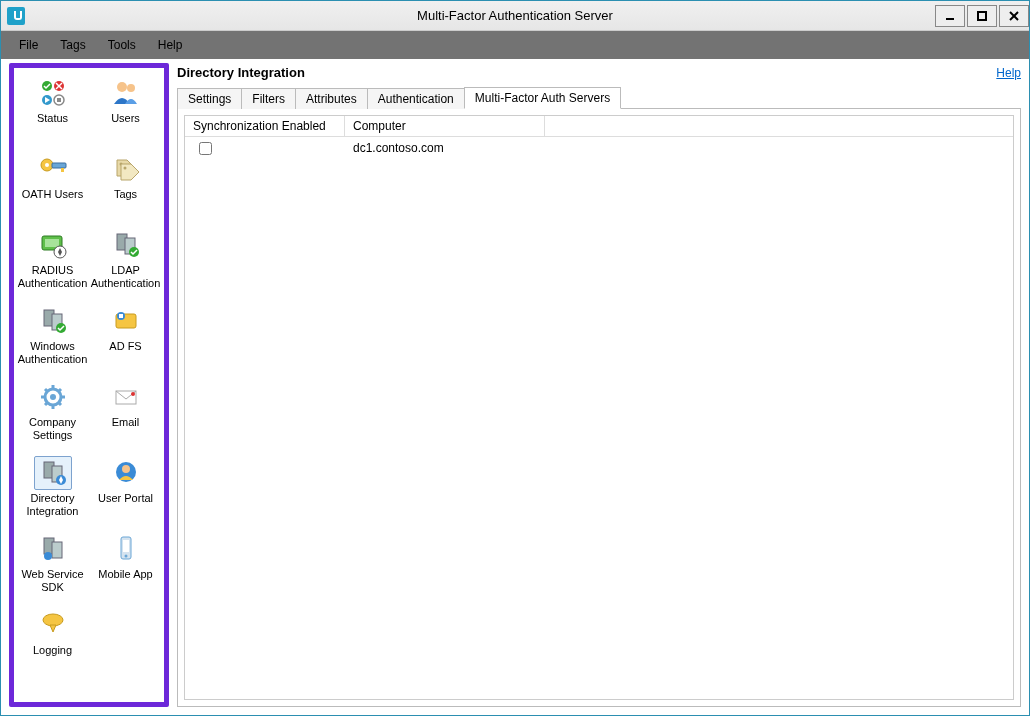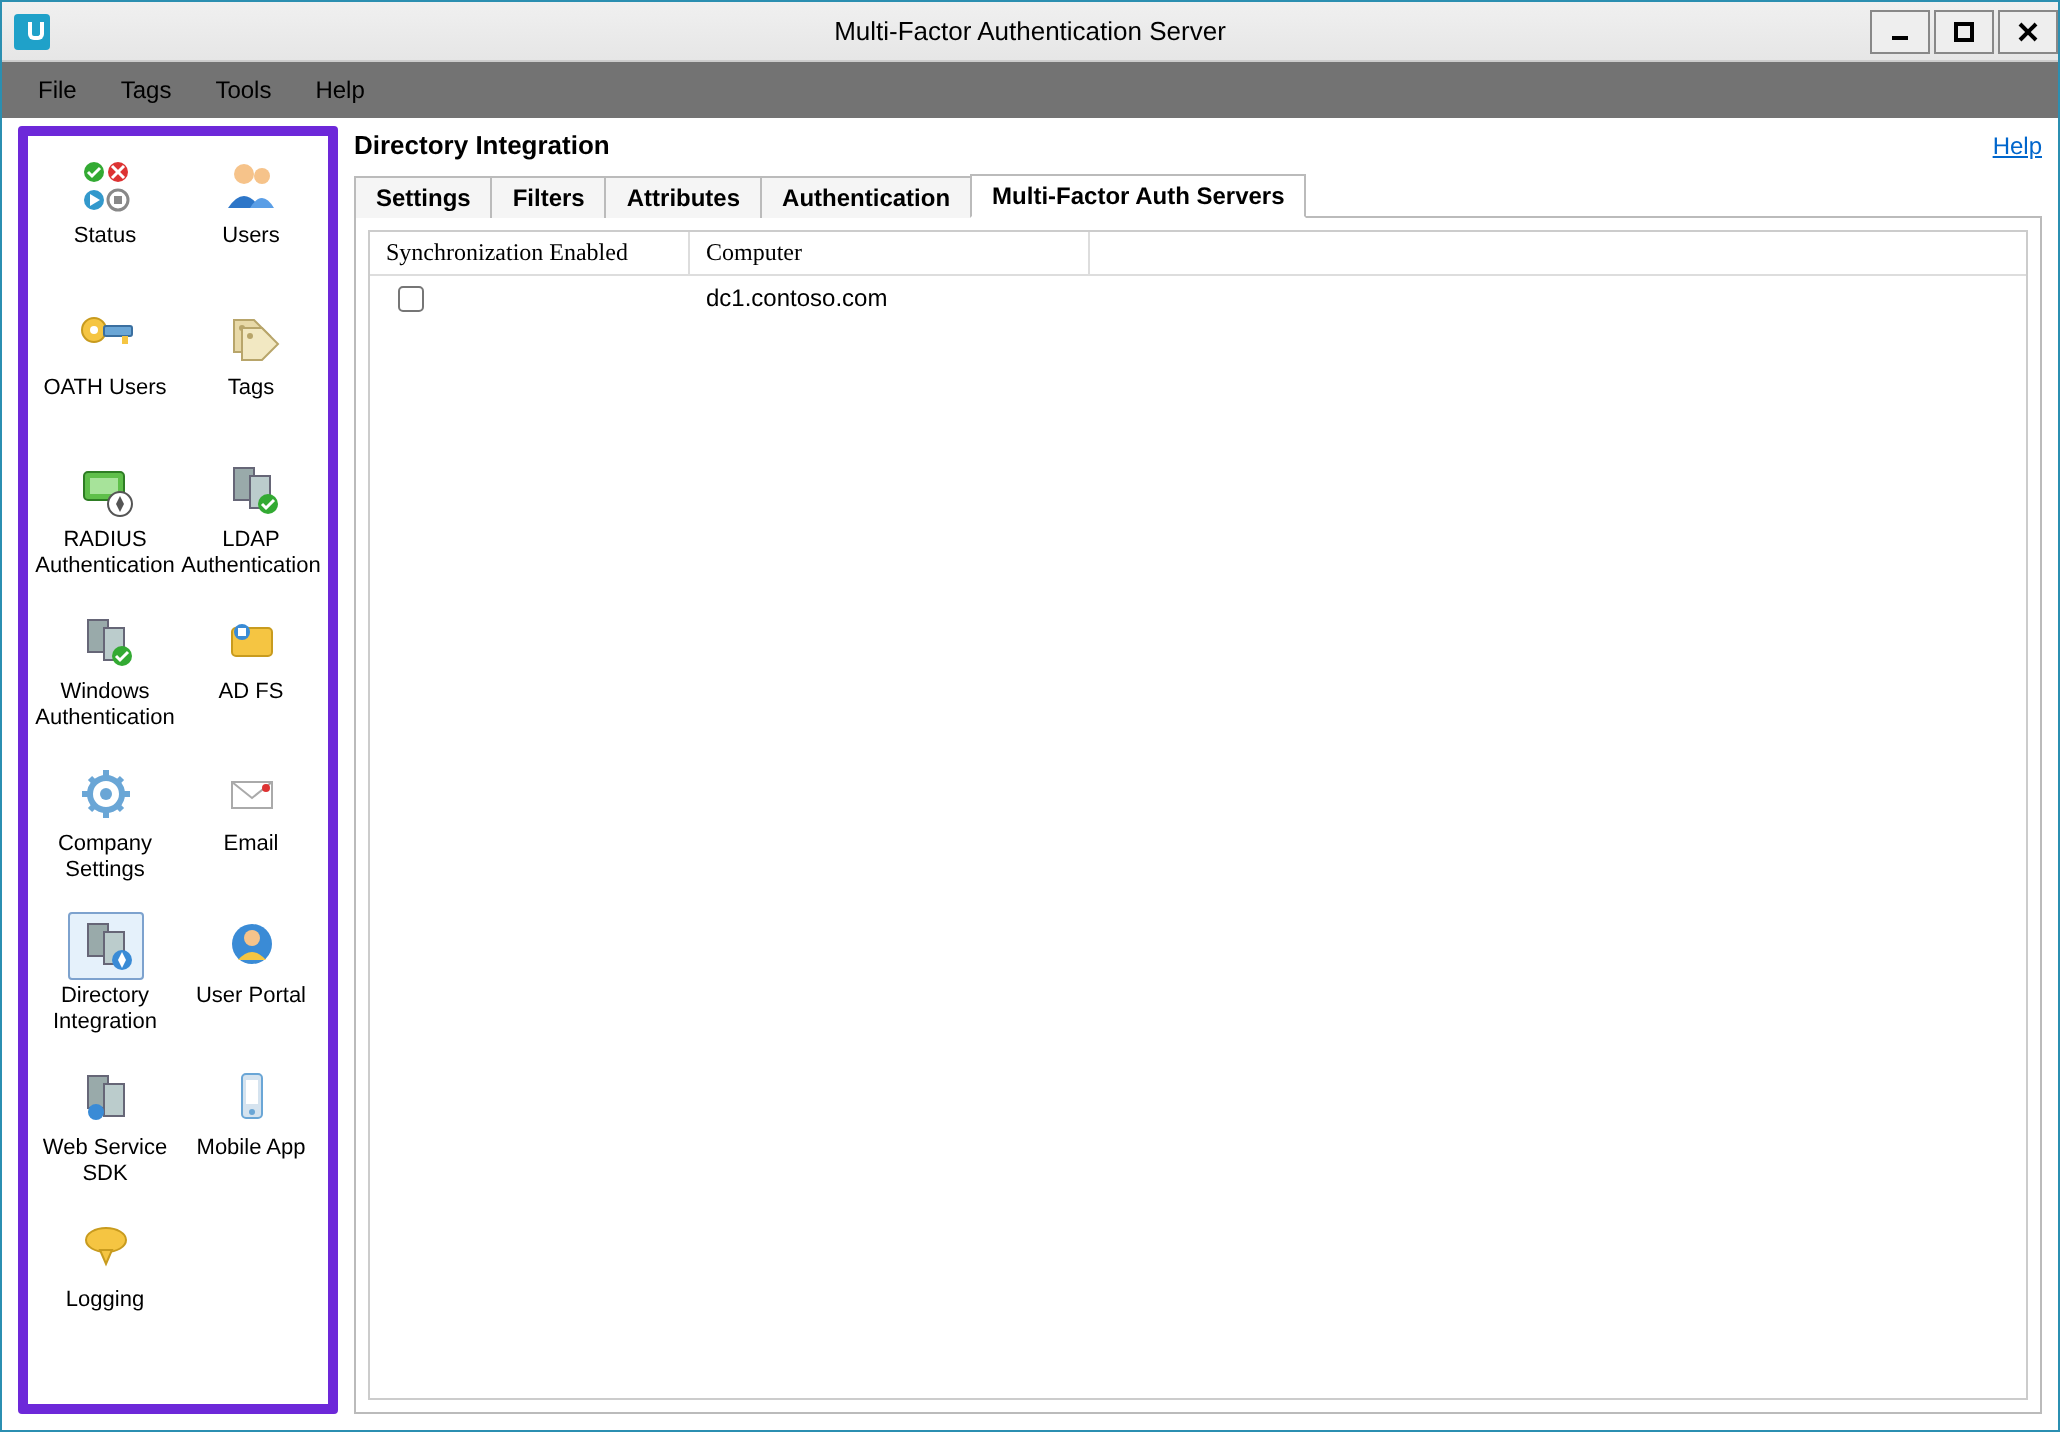--- a/index.html
+++ b/index.html
@@ -127,21 +127,20 @@
     display: flex;
     align-items: center;
     justify-content: space-between;
     padding: 2px 0 6px 0;
   }
   .main-title { font-weight: bold; font-size: 13px; }
   .help-link { color: #0066cc; text-decoration: underline; cursor: pointer; font-size: 12px; }
   .tabs {
     display: flex;
     align-items: flex-end;
-    font-weight: bold;
   }
   .tab {
     border: 1px solid #bbb;
     border-bottom: none;
     padding: 3px 10px;
     background: #f5f5f5;
     font-size: 12px;
     margin-right: -1px;
     position: relative;
     top: 1px;
@@ -170,21 +169,20 @@
   }
   .grid-header {
     display: flex;
     background: #fff;
     border-bottom: 1px solid #ddd;
   }
   .gh-cell {
     padding: 3px 8px;
     border-right: 1px solid #ddd;
     font-size: 12px;
-    font-family: Liberation Serif, serif;
   }
   .gh-cell.col1 { width: 160px; }
   .gh-cell.col2 { flex: 0 0 200px; }
   .gh-cell.col3 { flex: 1; border-right: none; }
   .grid-body { flex: 1; overflow: auto; }
   .grid-row { display: flex; align-items: center; height: 22px; }
   .gc { padding: 2px 8px; font-size: 12px; }
   .gc.col1 { width: 160px; display:flex; justify-content:flex-start; }
   .gc.col2 { flex: 0 0 200px; }
   .gc.col3 { flex: 1; }

